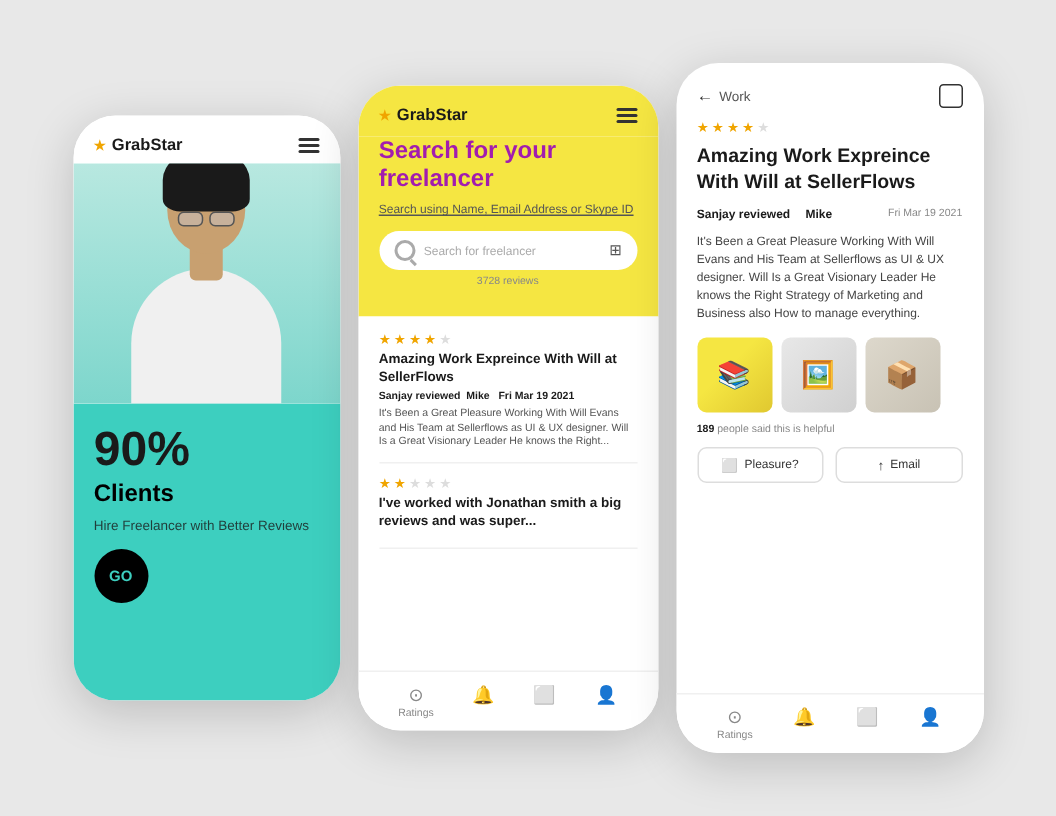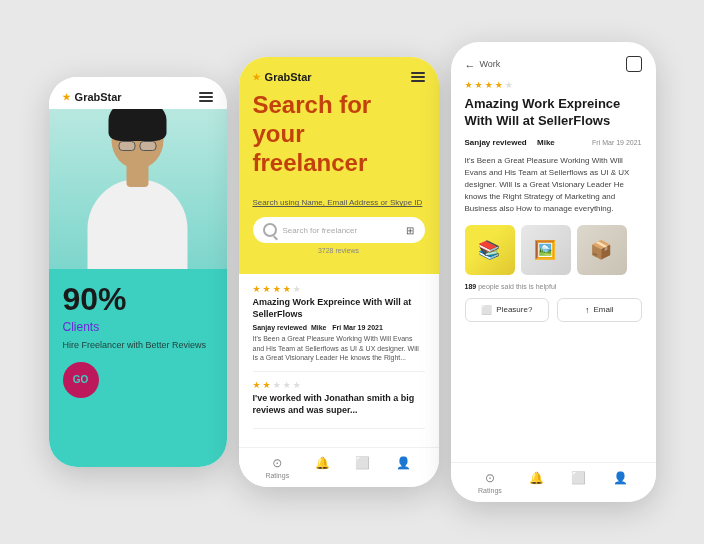--- a/index.html
+++ b/index.html
@@ -70,35 +70,35 @@
       flex-direction: column;
       gap: 6px;
     }
     .phone-left .stat {
       font-size: 32px;
       font-weight: 900;
       color: #1a1a1a;
       line-height: 1;
     }
     .phone-left .stat-label {
-      font-size: 12px;
-      font-weight: 400;
-      color: #6d28d9;
+      font-size: 16px;
+      font-weight: 700;
+      color: #000000;
       line-height: 1.1;
     }
     .phone-left .sub-label {
       font-size: 9px;
       color: #1a1a1a;
       opacity: 0.8;
       line-height: 1.3;
     }
     .go-btn {
       width: 36px;
       height: 36px;
-      background: #be185d;
+      background: #000000;
       border-radius: 50%;
       display: flex;
       align-items: center;
       justify-content: center;
       color: #3dcfbf;
       font-size: 10px;
       font-weight: 700;
       margin-top: 4px;
       cursor: pointer;
     }
@@ -115,25 +115,25 @@
       align-items: center;
       justify-content: space-between;
       padding: 14px 14px 8px;
       background: #f5e642;
     }
     .phone-mid .hero-section {
       background: #f5e642;
       padding: 0 14px 14px;
     }
     .phone-mid .hero-title {
-      font-size: 24px;
+      font-size: 16px;
       font-weight: 900;
-      color: #c2410c;
+      color: #a21caf;
       line-height: 1.2;
-      margin-bottom: 21px;
+      margin-bottom: 6px;
     }
     .phone-mid .hero-sub {
       font-size: 8px;
       color: #555;
       margin-bottom: 10px;
       text-decoration: underline;
     }
     .search-bar {
       background: #fff;
       border-radius: 20px;

